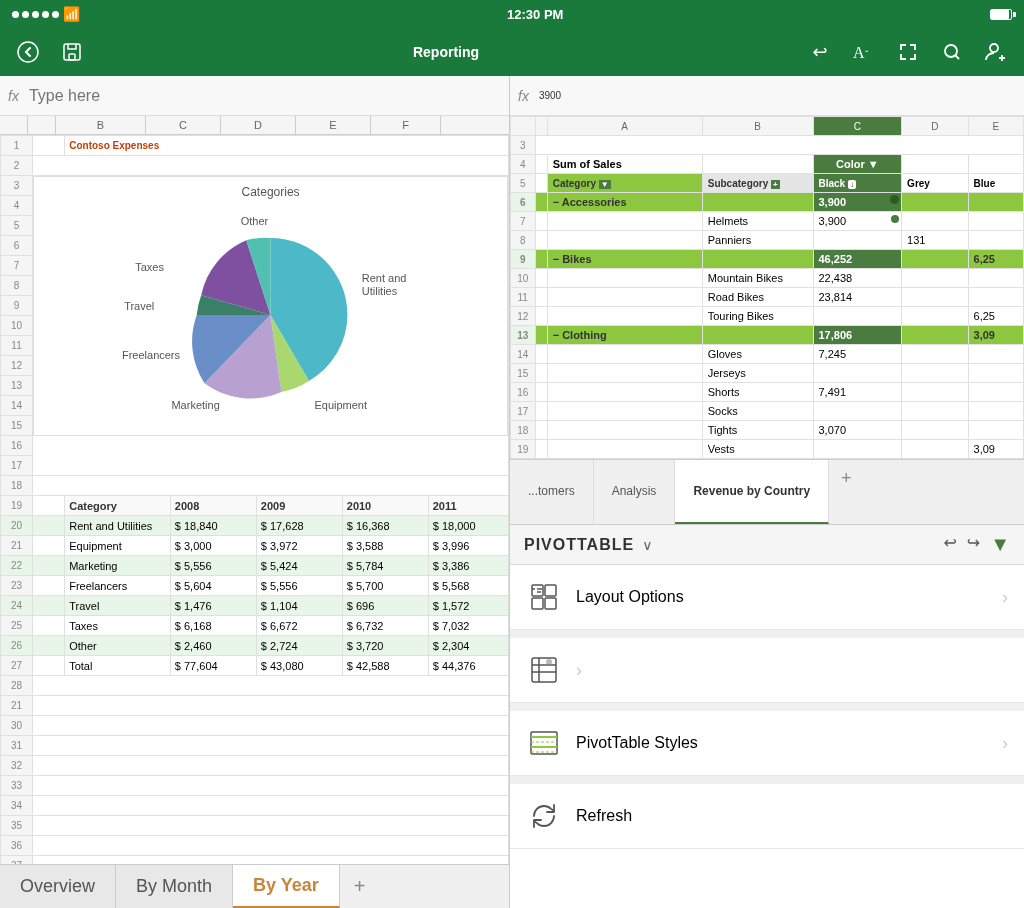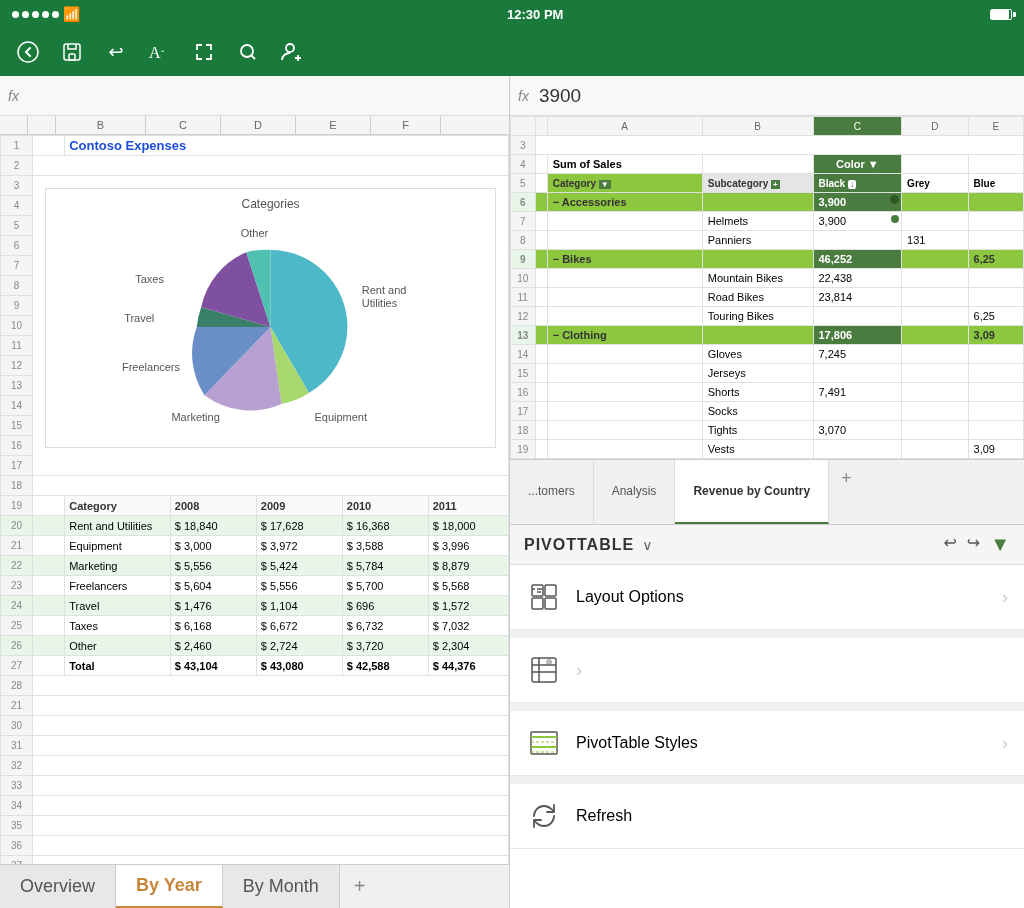--- a/index.html
+++ b/index.html
@@ -78,30 +78,30 @@
       padding: 3px 0;
       font-size: 11px;
       color: #666;
     }
 
     
     .grid-scroll { flex: 1; overflow: hidden; }
     .grid-table { width: 100%; border-collapse: collapse; font-size: 11px; }
     .grid-table td { border: 1px solid #e0e0e0; padding: 2px 4px; height: 20px; white-space: nowrap; overflow: hidden; }
     .row-num { background: #f5f5f5; color: #888; text-align: center; font-size: 10px; width: 28px; border-right: 1px solid #ccc; }
-    .cell-title { color: #1d4ed8; font-weight: 700; font-size: 13px; }
+    .cell-title { color: #c2410c; font-weight: 700; font-size: 10px; }
     .cell-header { font-weight: 700; color: #333; background: #f9f9f9; }
     .cell-green { background: #e8f5e9; }
-    .cell-total { font-weight: 700; }
+    .cell-total { font-weight: 400; }
 
     
     .chart-container {
       border: 1px solid #ddd;
       background: white;
-      margin: 12px;
+      margin: 0;
       padding: 8px;
       height: 260px;
       position: relative;
     }
     .chart-title { text-align: center; font-size: 12px; color: #555; margin-bottom: 6px; }
 
     
     .pie-svg { width: 100%; height: 220px; }
 
     
@@ -142,21 +142,21 @@
     
     .right-formula-bar {
       display: flex;
       align-items: center;
       border-bottom: 1px solid #ddd;
       padding: 4px 8px;
       height: 40px;
       background: #f8f8f8;
     }
     .right-fx { color: #888; font-size: 14px; font-style: italic; margin-right: 10px; }
-    .right-formula-val { font-size: 19px; color: #333; font-weight: 500; }
+    .right-formula-val { font-size: 10px; color: #333; font-weight: 500; }
 
     
     .pivot-grid { flex: 1; overflow: hidden; }
     .pivot-table { width: 100%; border-collapse: collapse; font-size: 11px; }
     .pivot-table td, .pivot-table th {
       border: 1px solid #e0e0e0;
       padding: 2px 5px;
       height: 19px;
       white-space: nowrap;
       overflow: hidden;
@@ -254,20 +254,24 @@
       <path d="M13 7l-4 4 4 4" stroke="white" stroke-width="2" stroke-linecap="round"></path>
     </svg>
   </div>
   <div class="toolbar-icon">
     <svg width="22" height="22" viewBox="0 0 22 22" fill="none">
       <rect x="3" y="3" width="16" height="16" rx="2" stroke="white" stroke-width="1.5"></rect>
       <path d="M7 3v5h8V3" stroke="white" stroke-width="1.5"></path>
       <rect x="8" y="13" width="6" height="6" rx="1" stroke="white" stroke-width="1.5"></rect>
     </svg>
   </div>
+  <div style="flex:1; text-align:center;">
+
+    <div style="color:white;font-size:14px;font-weight:600;">Reporting</div>
+  </div>
   <div class="toolbar-icon" style="font-size:18px;">↩</div>
   <div class="toolbar-icon">
     <svg width="22" height="20" viewBox="0 0 22 20" fill="white">
       <text x="0" y="16" font-size="16" font-family="serif">A</text>
       <text x="12" y="16" font-size="10" font-family="serif">ˇ</text>
     </svg>
   </div>
   <div class="toolbar-icon">
     <svg width="20" height="20" viewBox="0 0 20 20" fill="none" stroke="white" stroke-width="1.8">
       <path d="M3 8V3h5M17 8V3h-5M3 12v5h5M17 12v5h-5"></path>
@@ -287,20 +291,21 @@
     </svg>
   </div>
 </div>
 
 <div class="main-split">
 
   <div class="left-panel">
 
     <div class="formula-bar">
       <span class="fx-label">fx</span>
+      <input class="formula-input" placeholder="Type here" style="">
     </div>
 
     <div class="col-headers">
       <div class="row-num-spacer"></div>
       <div class="col-hdr" style="width:28px"></div>
       <div class="col-hdr" style="width:90px">B</div>
       <div class="col-hdr" style="width:75px">C</div>
       <div class="col-hdr" style="width:75px">D</div>
       <div class="col-hdr" style="width:75px">E</div>
       <div class="col-hdr" style="width:70px">F</div>
@@ -438,21 +443,21 @@
             <td>$ 3,588</td>
             <td>$ 3,996</td>
           </tr>
           <tr>
             <td class="row-num cell-green">22</td>
             <td class="cell-green"></td>
             <td class="cell-green">Marketing</td>
             <td class="cell-green">$ 5,556</td>
             <td class="cell-green">$ 5,424</td>
             <td class="cell-green">$ 5,784</td>
-            <td class="cell-green">$ 8,879</td>
+            <td class="cell-green">$ 3,386</td>
           </tr>
           <tr>
             <td class="row-num">23</td>
             <td></td>
             <td>Freelancers</td>
             <td>$ 5,604</td>
             <td>$ 5,556</td>
             <td>$ 5,700</td>
             <td>$ 5,568</td>
           </tr>
@@ -481,21 +486,21 @@
             <td class="cell-green">$ 2,460</td>
             <td class="cell-green">$ 2,724</td>
             <td class="cell-green">$ 3,720</td>
             <td class="cell-green">$ 2,304</td>
           </tr>
 
           <tr>
             <td class="row-num">27</td>
             <td></td>
             <td class="cell-total">Total</td>
-            <td class="cell-total">$ 43,104</td>
+            <td class="cell-total">$ 77,604</td>
             <td class="cell-total">$ 43,080</td>
             <td class="cell-total">$ 42,588</td>
             <td class="cell-total">$ 44,376</td>
           </tr>
 
           <tr>
               <td class="row-num">28</td>
               <td colspan="6"></td>
             </tr>
           <tr>
@@ -534,22 +539,22 @@
               <td class="row-num">37</td>
               <td colspan="6"></td>
             </tr>
 
         </tbody>
       </table>
     </div>
 
     <div class="sheet-tabs">
       <div class="sheet-tab">Overview</div>
+      <div class="sheet-tab">By Month</div>
       <div class="sheet-tab active">By Year</div>
-      <div class="sheet-tab">By Month</div>
       <div class="tab-add">+</div>
     </div>
   </div>
 
   <div class="right-panel">
 
     <div class="right-formula-bar">
       <span class="right-fx">fx</span>
       <span class="right-formula-val">3900</span>
     </div>

